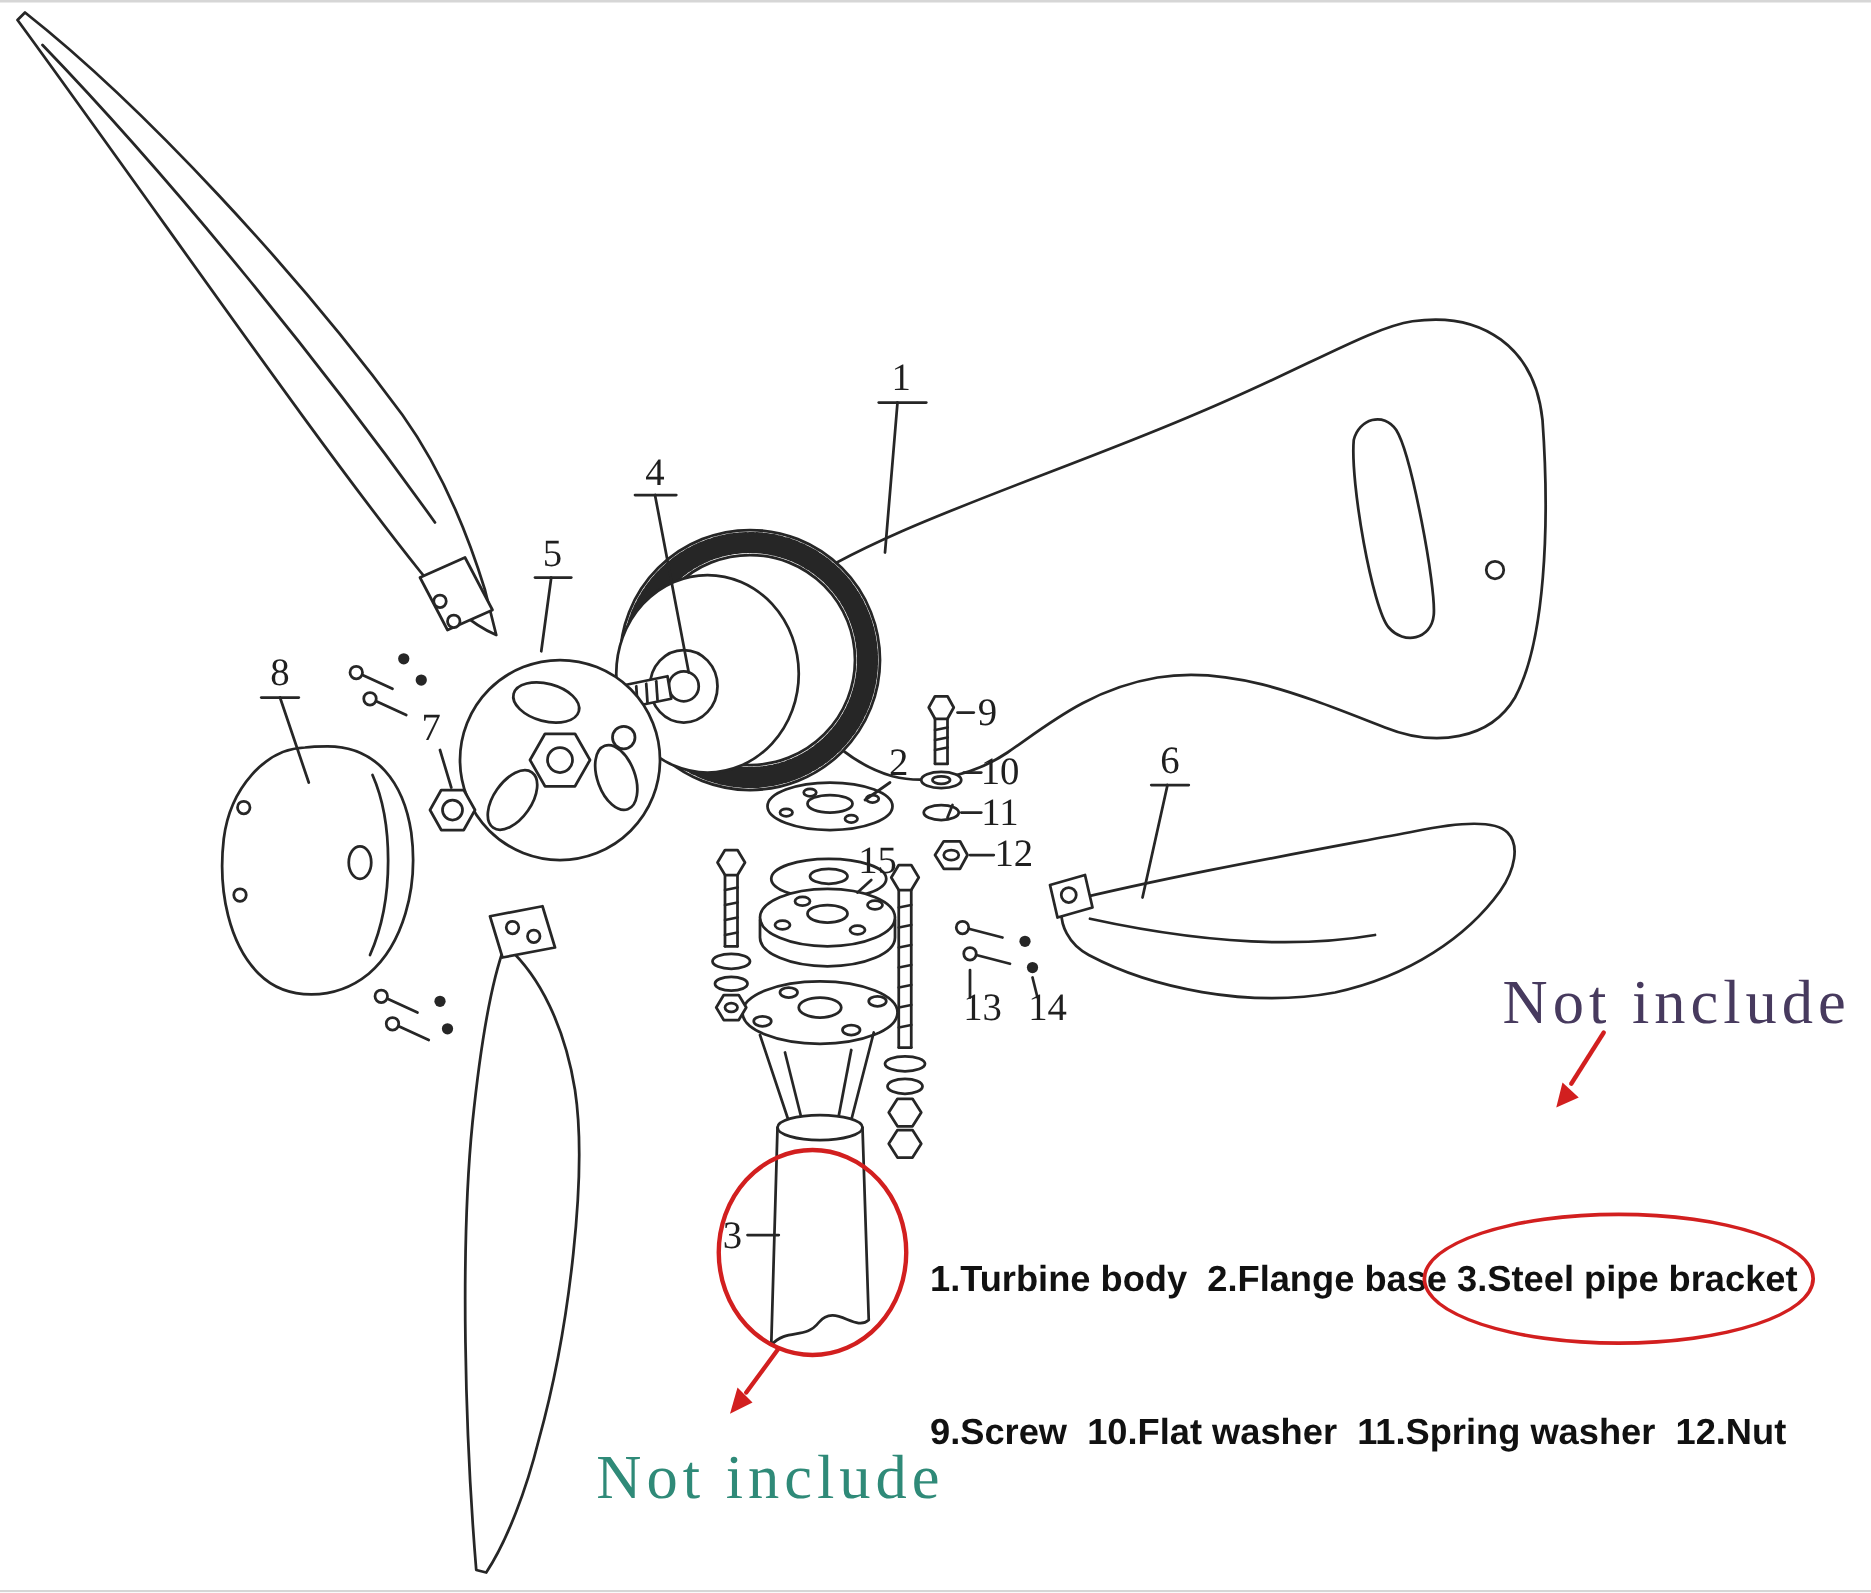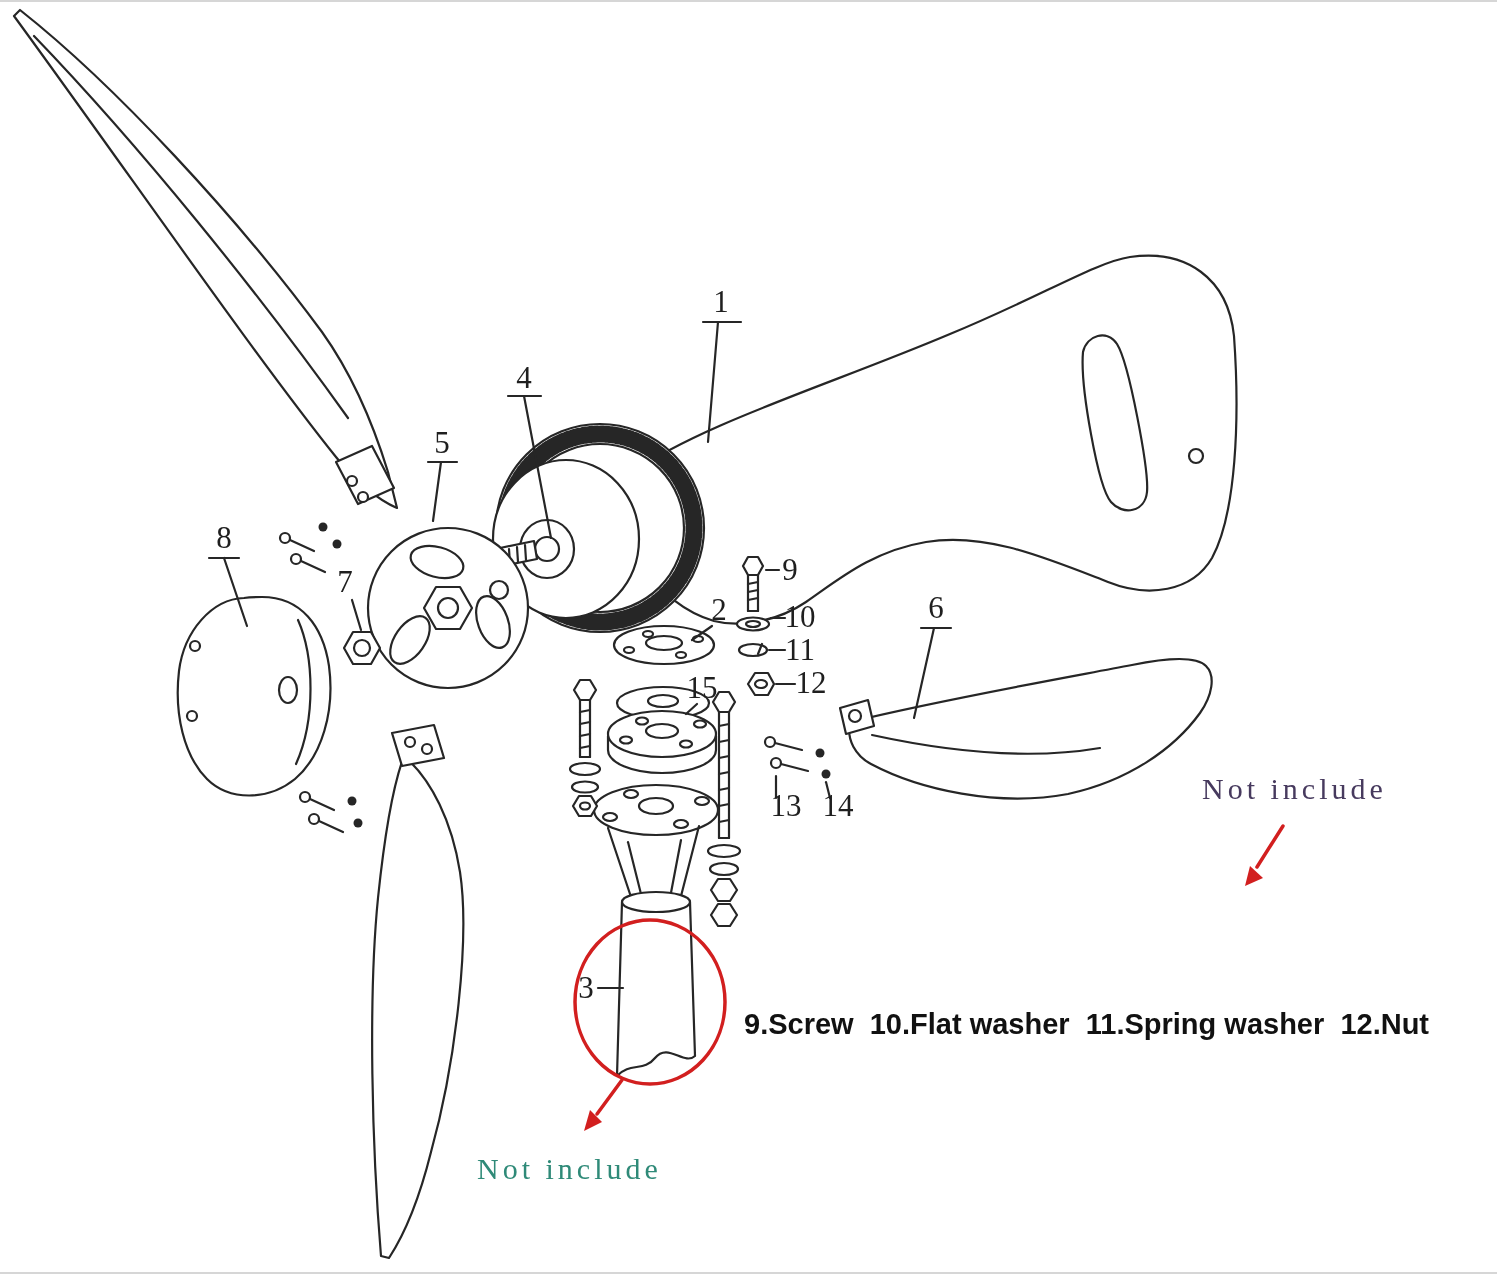--- a/index.html
+++ b/index.html
@@ -38,21 +38,21 @@
     left: -28px; right: -14px; top: -26px; bottom: -24px;
     border: 3.5px solid #d21f1f;
     border-radius: 50%;
     pointer-events: none;
   }
 
   .ni {
     position: absolute;
     z-index: 2;
     font-family: "Liberation Serif", serif;
-    font-size: 30px;
+    font-size: 50px;
     letter-spacing: 4px;
     white-space: pre;
   }
   .ni-top { left: 1202px; top: 772px; color: #473a5e; }
   .ni-bottom { left: 477px; top: 1152px; color: #2f8a78; }
 
   .num {
     font-family: "Liberation Serif", serif;
     font-size: 31px;
     fill: #1f1f1f;
@@ -287,20 +287,21 @@
         <line x1="622" y1="1080" x2="597" y2="1114"></line>
         <polygon points="584,1131 602,1122 590,1110" fill="#d21f1f" stroke="none"></polygon>
         <line x1="1283" y1="826" x2="1257" y2="867"></line>
         <polygon points="1245,886 1263,878 1250,866" fill="#d21f1f" stroke="none"></polygon>
       </g>
 
     </g>
   </svg>
 
   <div class="legend">
+    <div class="legend-line"><span>1.Turbine body  2.Flange base </span><span class="circled">3.Steel pipe bracket</span></div>
     <div class="legend-line">9.Screw  10.Flat washer  11.Spring washer  12.Nut</div>
     
     
   </div>
 
   <div class="ni ni-top">Not include</div>
   <div class="ni ni-bottom">Not include</div>
 </div>
 
 </body></html>

